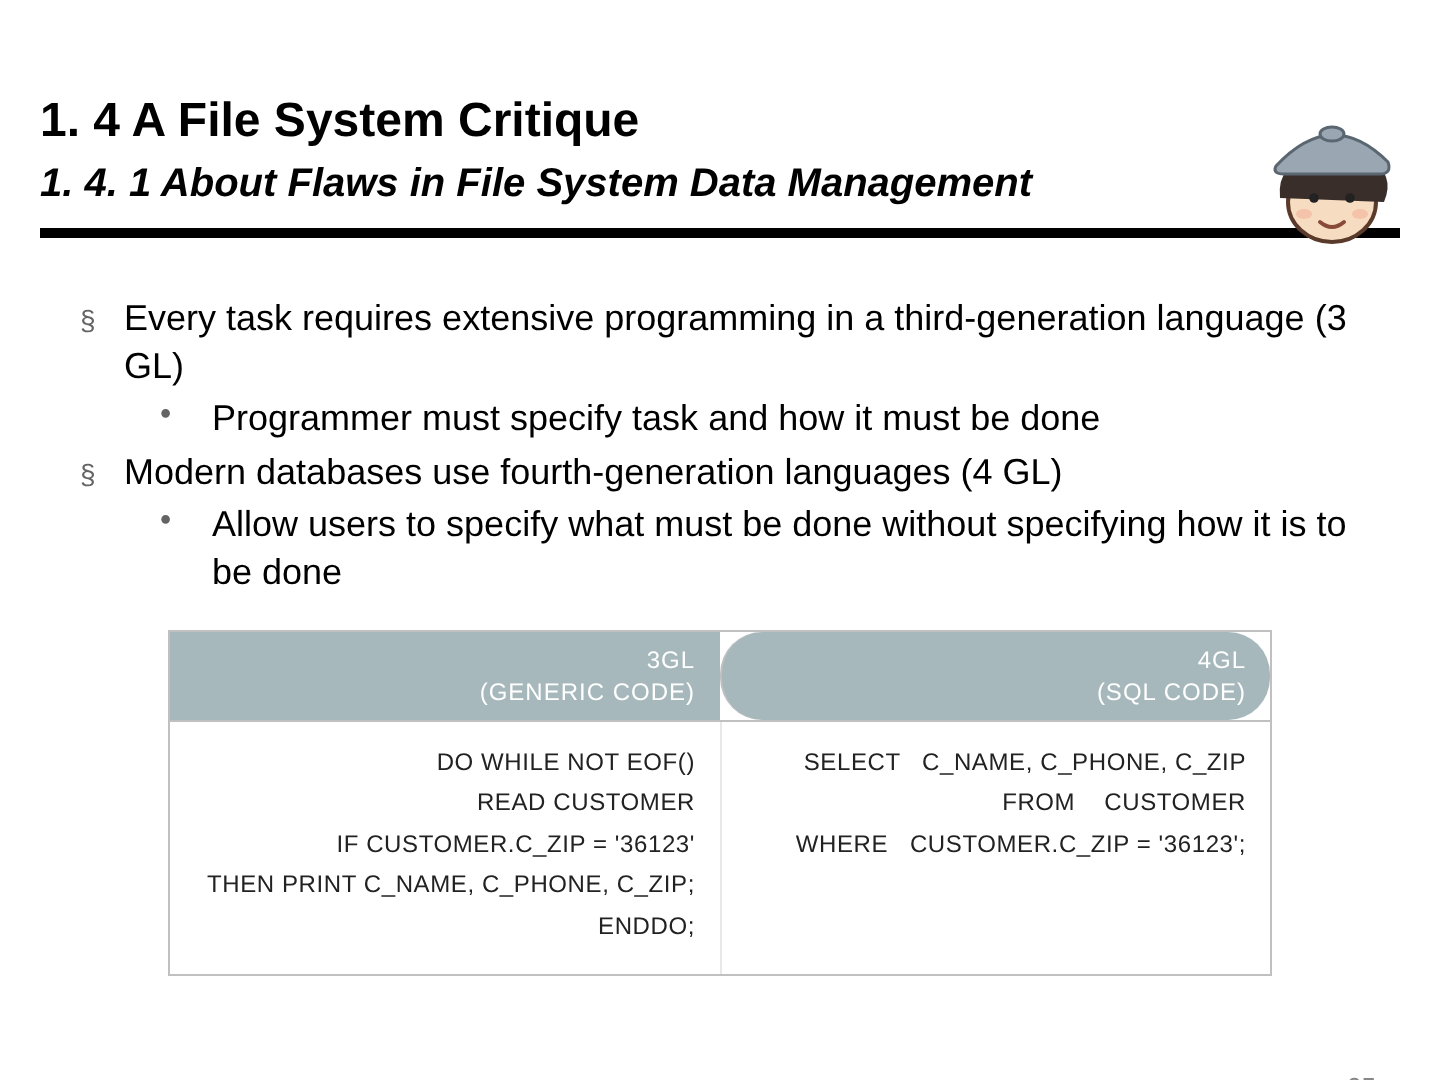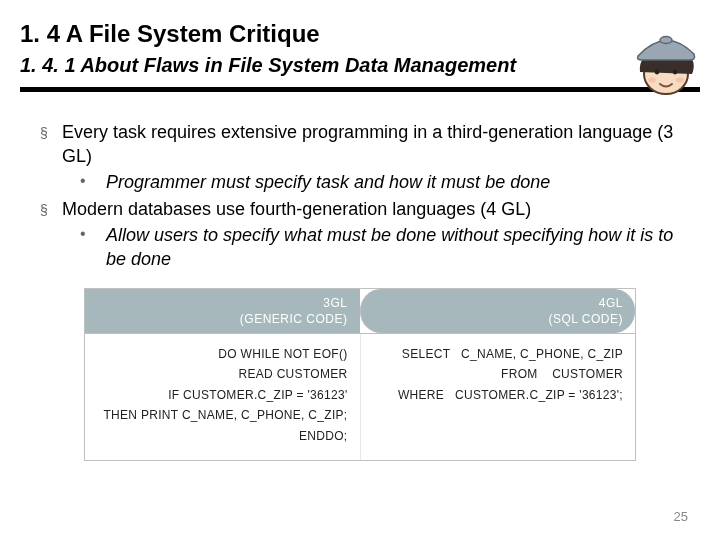--- a/index.html
+++ b/index.html
@@ -13,20 +13,21 @@
     overflow: hidden;
   }
   .slide {
     position: relative;
     width: 720px;
     height: 540px;
     box-sizing: border-box;
   }
   .title-block {
     padding: 20px 20px 0 20px;
+    margin-top: 27px;
   }
   .title {
     font-size: 24px;
     font-weight: bold;
     margin: 0;
     line-height: 1.2;
   }
   .subtitle {
     font-size: 20px;
     font-weight: bold;
@@ -70,21 +71,20 @@
     margin: 2px 0 2px 40px;
   }
   .bullet-l2 .sym {
     width: 26px;
     flex-shrink: 0;
     font-size: 16px;
     color: #646464;
   }
   .bullet-l2 .txt {
     flex: 1;
-    font-style: italic;
   }
   .figure {
     margin: 16px auto 0 auto;
     width: 550px;
     border: 1px solid #c0c0c0;
     font-family: Arial, Helvetica, sans-serif;
     text-align: right;
   }
   .figure .hdr-row {
     display: flex;

